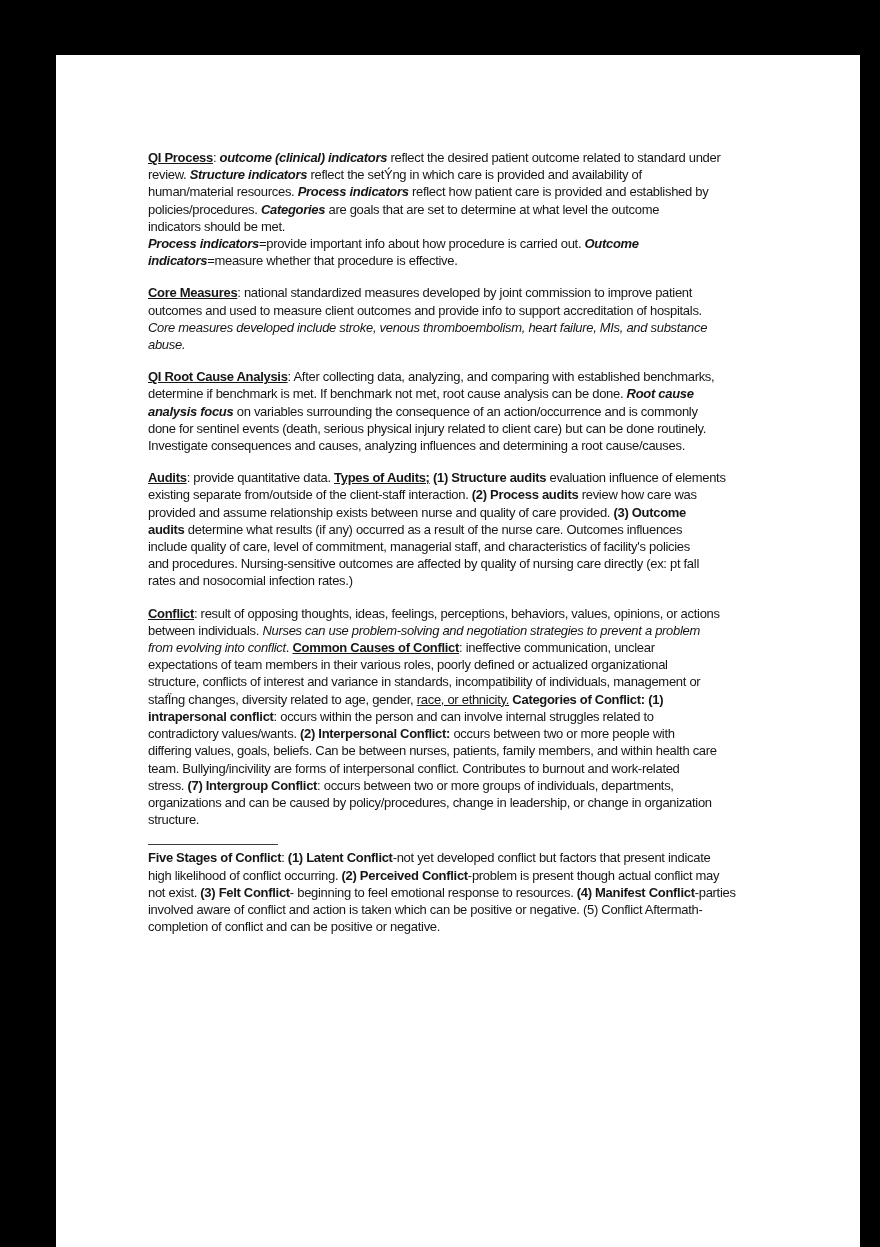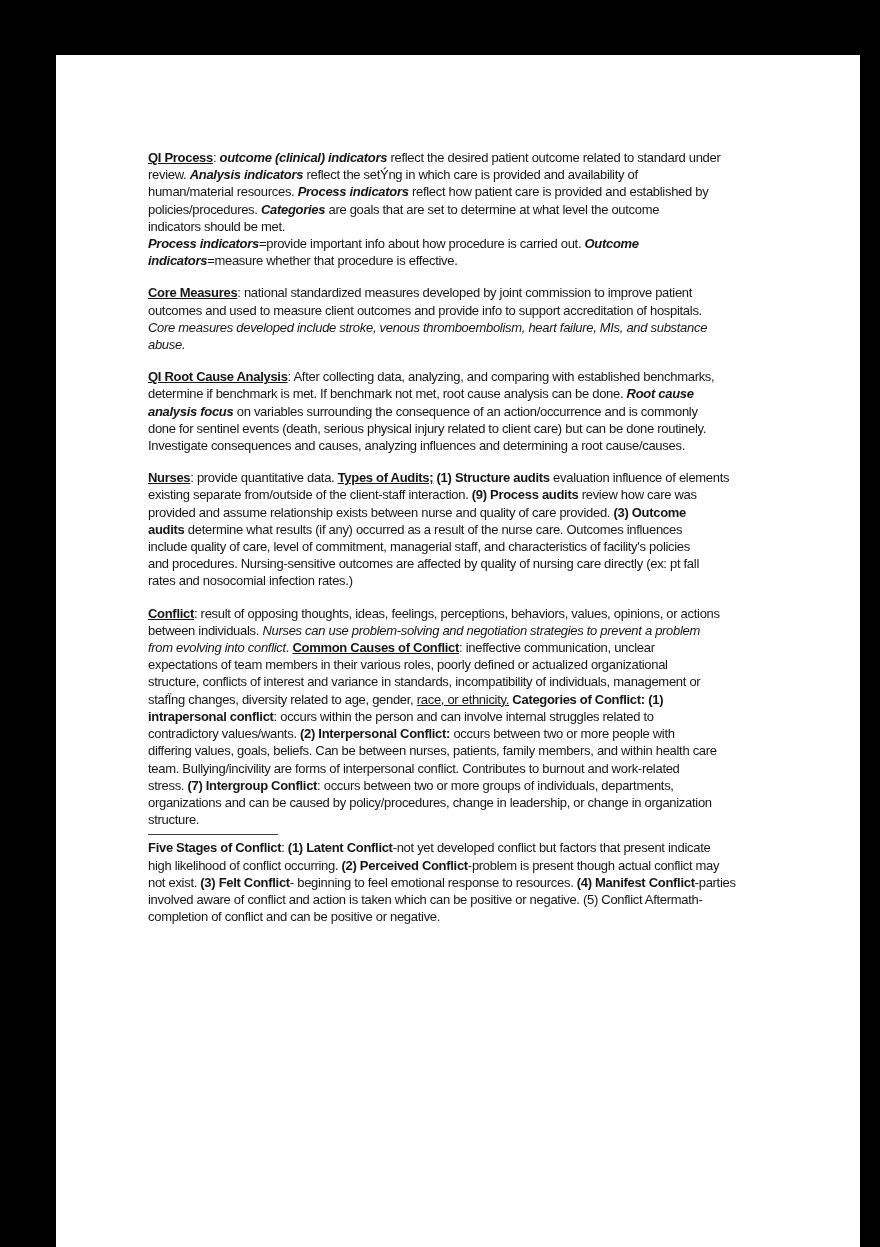--- a/index.html
+++ b/index.html
@@ -25,54 +25,54 @@
     font-family:"Liberation Sans",sans-serif;
     font-size:13px;
     line-height:17.2px;
     letter-spacing:-0.3px;
     color:#161616;
   }
   .para{
     white-space:pre-wrap;
     margin:0 0 15px 0;
   }
-  #para-conflict{margin-bottom:6px;}
+  #para-conflict{margin-bottom:16px;}
   #para-five-stages-of-conflict{margin-bottom:17px;}
   .b{font-weight:700;}
   .i{font-style:italic;}
   .u{text-decoration:underline;}
   .separator{
     width:130px;
     border-top:1.5px solid #3c3c3c;
     margin:0 0 4px 0;
   }
 </style>
 </head>
 <body>
 
 <div class="page">
   <div class="content">
       <div class="para" id="para-qi-process"><span class="b u">QI Process</span><span class="">: </span><span class="b i">outcome (clinical) indicators</span><span class=""> reflect the desired patient outcome related to standard under
-review. </span><span class="b i">Analysis indicators</span><span class=""> reflect the setÝng in which care is provided and availability of
+review. </span><span class="b i">Structure indicators</span><span class=""> reflect the setÝng in which care is provided and availability of
 human/material resources. </span><span class="b i">Process indicators</span><span class=""> reflect how patient care is provided and established by
 policies/procedures. </span><span class="b i">Categories</span><span class=""> are goals that are set to determine at what level the outcome
 indicators should be met.
 </span><span class="b i">Process indicators</span><span class="">=provide important info about how procedure is carried out. </span><span class="b i">Outcome
 indicators</span><span class="">=measure whether that procedure is effective.</span></div>
       <div class="para" id="para-core-measures"><span class="b u">Core Measures</span><span class="">: national standardized measures developed by joint commission to improve patient
 outcomes and used to measure client outcomes and provide info to support accreditation of hospitals.
 </span><span class="i">Core measures developed include stroke, venous thromboembolism, heart failure, MIs, and substance
 abuse.</span></div>
       <div class="para" id="para-qi-root-cause-analysis"><span class="b u">QI Root Cause Analysis</span><span class="">: After collecting data, analyzing, and comparing with established benchmarks,
 determine if benchmark is met. If benchmark not met, root cause analysis can be done. </span><span class="b i">Root cause
 analysis focus</span><span class=""> on variables surrounding the consequence of an action/occurrence and is commonly
 done for sentinel events (death, serious physical injury related to client care) but can be done routinely.
 Investigate consequences and causes, analyzing influences and determining a root cause/causes.</span></div>
-      <div class="para" id="para-audits"><span class="b u">Nurses</span><span class="">: provide quantitative data. </span><span class="b u">Types of Audits;</span><span class=""> </span><span class="b">(1) Structure audits</span><span class=""> evaluation influence of elements
-existing separate from/outside of the client-staff interaction. </span><span class="b">(9) Process audits</span><span class=""> review how care was
+      <div class="para" id="para-audits"><span class="b u">Audits</span><span class="">: provide quantitative data. </span><span class="b u">Types of Audits;</span><span class=""> </span><span class="b">(1) Structure audits</span><span class=""> evaluation influence of elements
+existing separate from/outside of the client-staff interaction. </span><span class="b">(2) Process audits</span><span class=""> review how care was
 provided and assume relationship exists between nurse and quality of care provided. </span><span class="b">(3) Outcome
 audits</span><span class=""> determine what results (if any) occurred as a result of the nurse care. Outcomes influences
 include quality of care, level of commitment, managerial staff, and characteristics of facility's policies
 and procedures. Nursing-sensitive outcomes are affected by quality of nursing care directly (ex: pt fall
 rates and nosocomial infection rates.)</span></div>
       <div class="para" id="para-conflict"><span class="b u">Conflict</span><span class="">: result of opposing thoughts, ideas, feelings, perceptions, behaviors, values, opinions, or actions
 between individuals. </span><span class="i">Nurses can use problem-solving and negotiation strategies to prevent a problem
 from evolving into conflict</span><span class="">. </span><span class="b u">Common Causes of Conflict</span><span class="">: ineffective communication, unclear
 expectations of team members in their various roles, poorly defined or actualized organizational
 structure, conflicts of interest and variance in standards, incompatibility of individuals, management or

